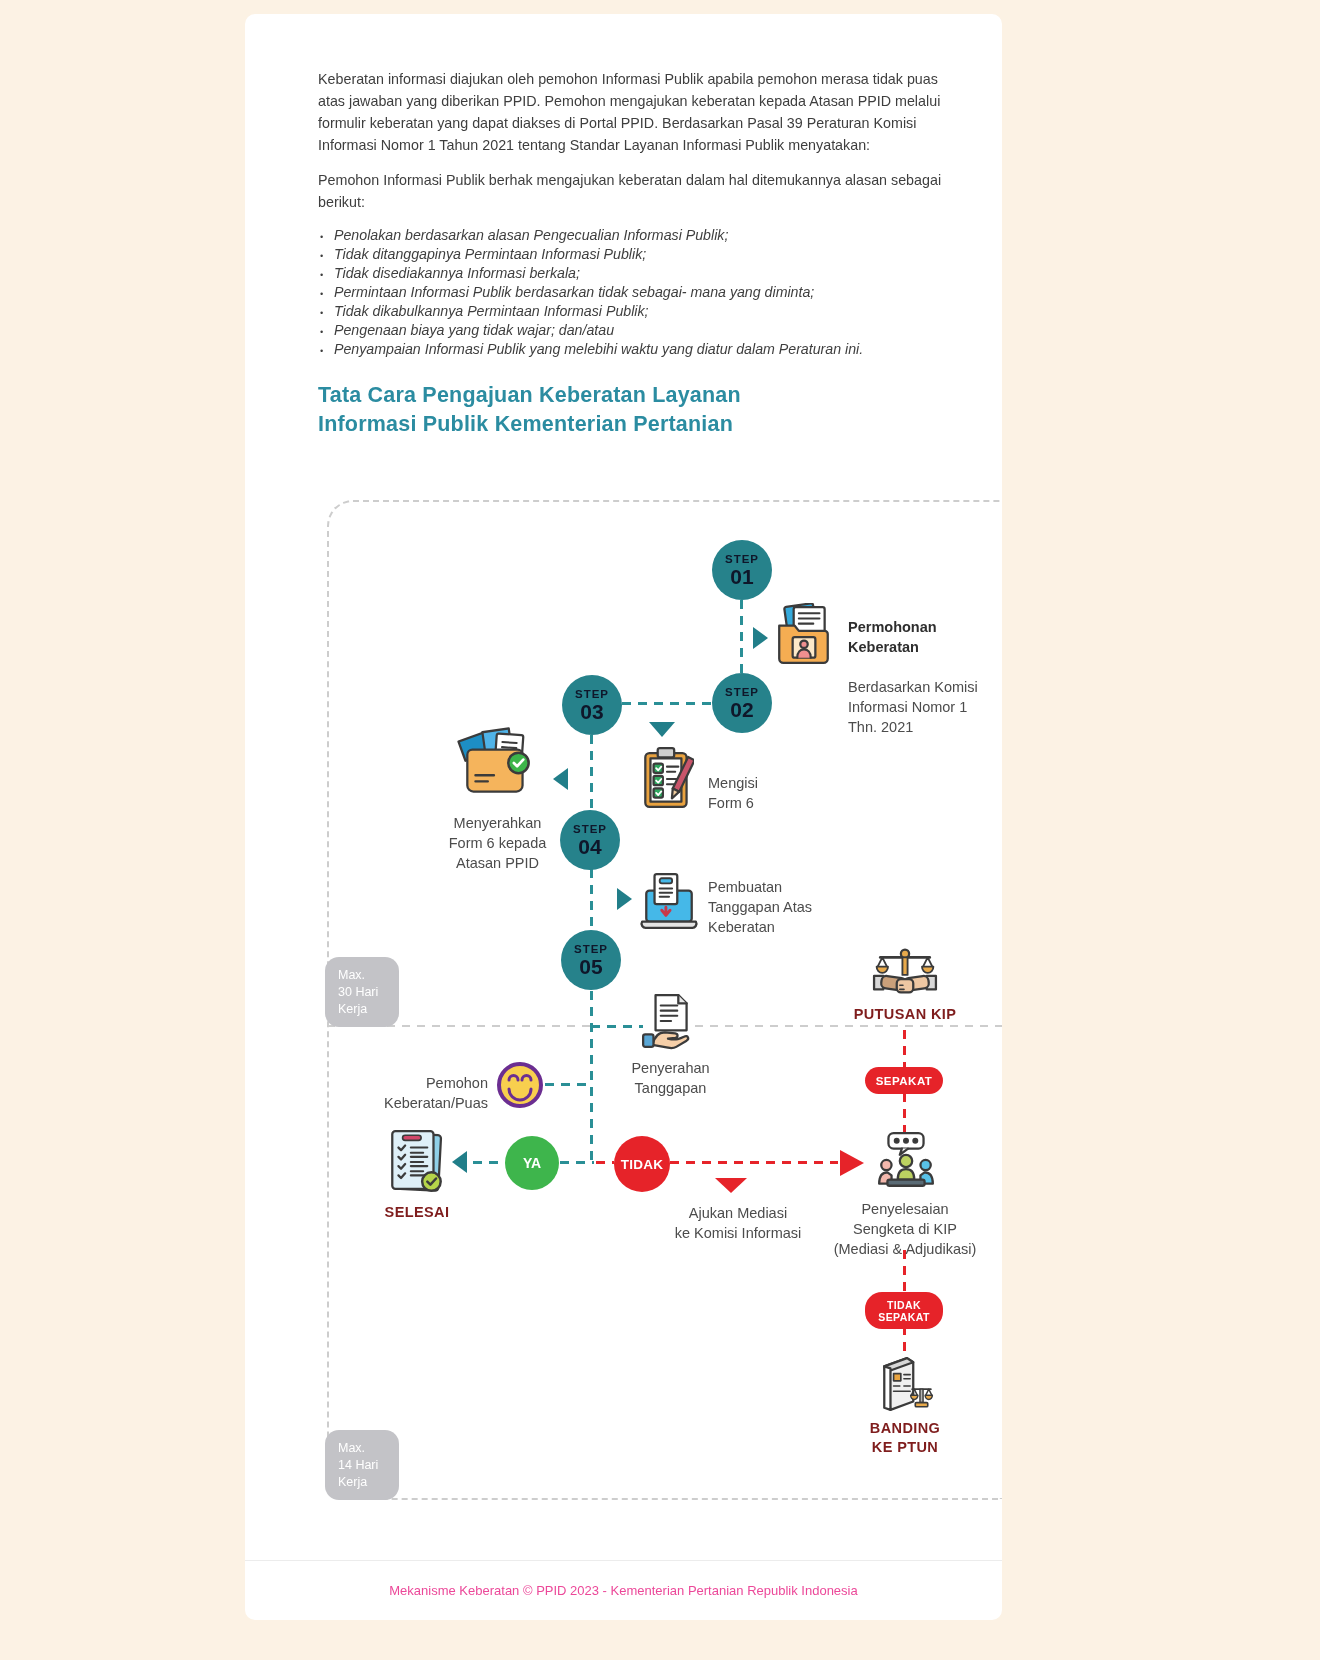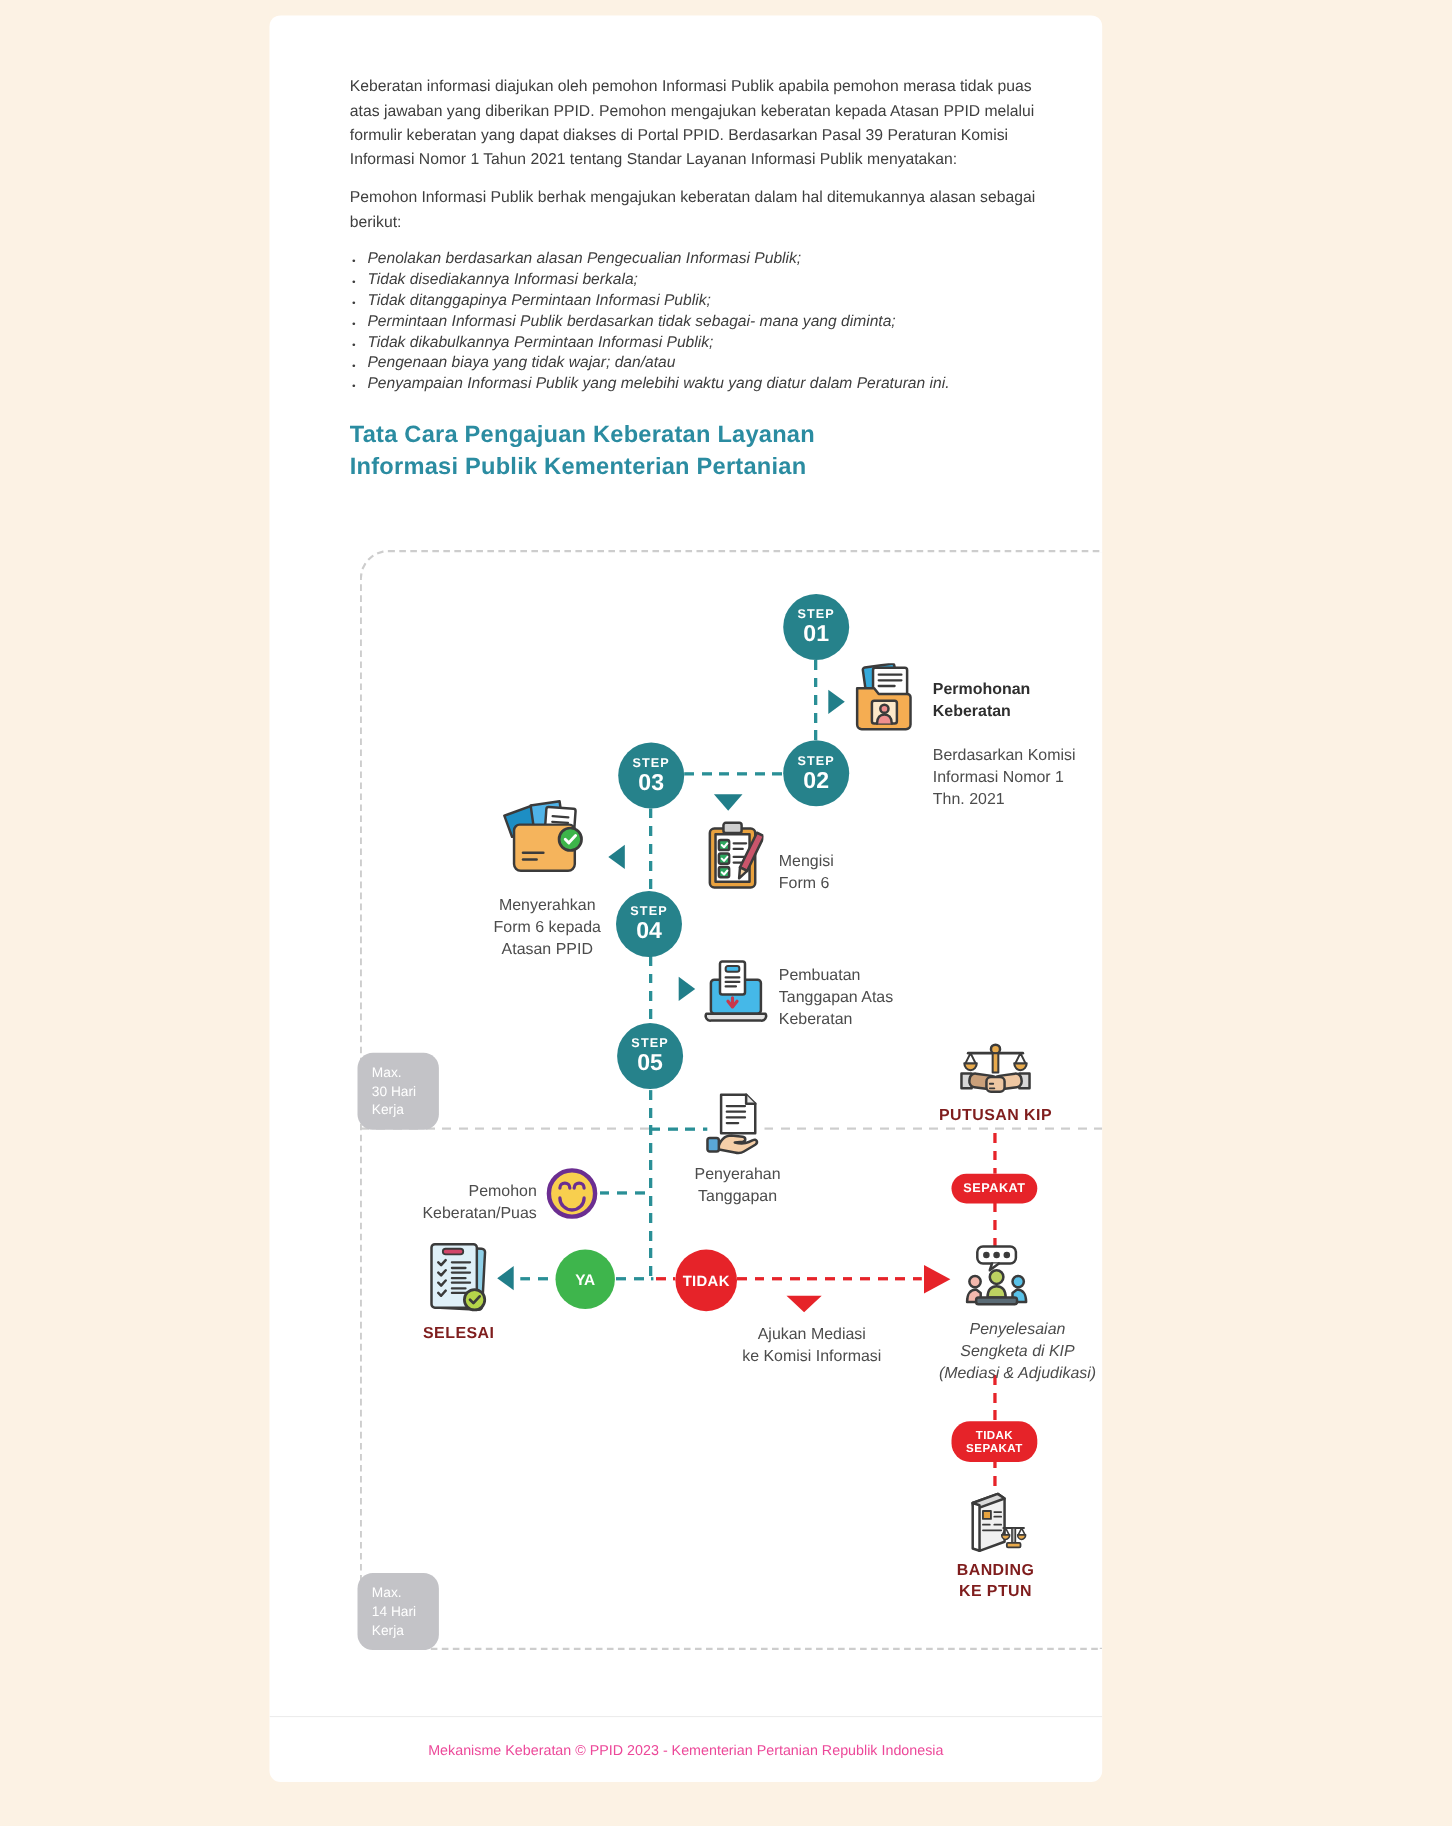--- a/index.html
+++ b/index.html
@@ -24,21 +24,21 @@
   .region { left:82px; top:486px; right:0; height:1000px;
             border-left:2px dashed #cdcdcd; border-top:2px dashed #cdcdcd; border-bottom:2px dashed #cdcdcd;
             border-top-left-radius:26px; border-bottom-left-radius:26px; }
   .dash-h { height:3px; } .dash-v { width:3px; }
   .teal-h { background:repeating-linear-gradient(90deg,#2a8f96 0 9px,transparent 9px 16px); }
   .teal-v { background:repeating-linear-gradient(180deg,#2a8f96 0 9px,transparent 9px 16px); }
   .red-h  { background:repeating-linear-gradient(90deg,#e62329 0 9px,transparent 9px 16px); }
   .red-v  { background:repeating-linear-gradient(180deg,#e62329 0 9px,transparent 9px 16px); }
   .gray-h { background:repeating-linear-gradient(90deg,#cdcdcd 0 8px,transparent 8px 15px); height:2px; }
 
-  .step { width:60px; height:60px; border-radius:50%; background:#26828b; color:#ffffff;
+  .step { width:60px; height:60px; border-radius:50%; background:#26828b; color:#0f172a;
           display:flex; flex-direction:column; align-items:center; justify-content:center; font-weight:700; }
   .step .w { font-size:11.5px; letter-spacing:1px; line-height:13px; }
   .step .n { font-size:21px; line-height:21px; }
 
   .caption { font-size:14.5px; line-height:20px; color:#4c4c4c; white-space:pre-line; }
   .bold { font-weight:700; color:#2e2e2e; }
   .center { text-align:center; }
   .right { text-align:right; }
   .flabel { font-weight:700; color:#7f1d1d; font-size:14.5px; letter-spacing:.4px; white-space:pre-line; }
 
@@ -69,22 +69,22 @@
 </head>
 <body>
 
 <div class="card">
 
   <div class="textblock">
     <p>Keberatan informasi diajukan oleh pemohon Informasi Publik apabila pemohon merasa tidak puas atas jawaban yang diberikan PPID. Pemohon mengajukan keberatan kepada Atasan PPID melalui formulir keberatan yang dapat diakses di Portal PPID. Berdasarkan Pasal 39 Peraturan Komisi Informasi Nomor 1 Tahun 2021 tentang Standar Layanan Informasi Publik menyatakan:</p>
     <p class="para2">Pemohon Informasi Publik berhak mengajukan keberatan dalam hal ditemukannya alasan sebagai berikut:</p>
     <ul class="bullets">
       <li>Penolakan berdasarkan alasan Pengecualian Informasi Publik;</li>
+      <li>Tidak ditanggapinya Permintaan Informasi Publik;</li>
       <li>Tidak disediakannya Informasi berkala;</li>
-      <li>Tidak ditanggapinya Permintaan Informasi Publik;</li>
       <li>Permintaan Informasi Publik berdasarkan tidak sebagai- mana yang diminta;</li>
       <li>Tidak dikabulkannya Permintaan Informasi Publik;</li>
       <li>Pengenaan biaya yang tidak wajar; dan/atau</li>
       <li>Penyampaian Informasi Publik yang melebihi waktu yang diatur dalam Peraturan ini.</li>
     </ul>
   </div>
 
   <h1 class="heading">Tata Cara Pengajuan Keberatan Layanan
 Informasi Publik Kementerian Pertanian</h1>
 
@@ -304,21 +304,21 @@
           <circle cx="12" cy="34" r="5" fill="#f3b8ad"></circle>
           <path d="M5 52c0-7 3-11 8-11l4 3v8z" fill="#f3b8ad"></path>
           <circle cx="50" cy="34" r="5" fill="#59c2e8"></circle>
           <path d="M57 52c0-7-3-11-8-11l-4 3v8z" fill="#59c2e8"></path>
           <circle cx="31" cy="30" r="6" fill="#bcd161"></circle>
           <path d="M23 48c0-7 3.5-10 8-10s8 3 8 10z" fill="#bcd161"></path>
           <rect x="13" y="48" width="36" height="6" rx="2" fill="#5a6b75"></rect>
         </g>
       </svg>
     </div>
-    <div class="abs caption center" style="left:600px; top:1185px; width:160px;font-style:italic;">Penyelesaian
+    <div class="abs caption center" style="left:580px; top:1185px; width:160px;">Penyelesaian
 Sengketa di KIP
 (Mediasi &amp; Adjudikasi)</div>
 
     <div class="abs" style="left:631px; top:1342px; width:60px; height:58px;">
       <svg viewBox="0 0 58 56" width="60" height="58">
         <g class="st" fill="none">
           <path d="M8 10L30 2l6 4v38l-22 8z" fill="#f0f0f0"></path>
           <path d="M8 10l22-8 6 4-22 8z" fill="#d8d8d8"></path>
           <path d="M8 10l6 2v40l-6-2z" fill="#fff"></path>
           <rect x="17" y="17" width="7" height="7" fill="#e8a33f" stroke-width="1.6"></rect>

